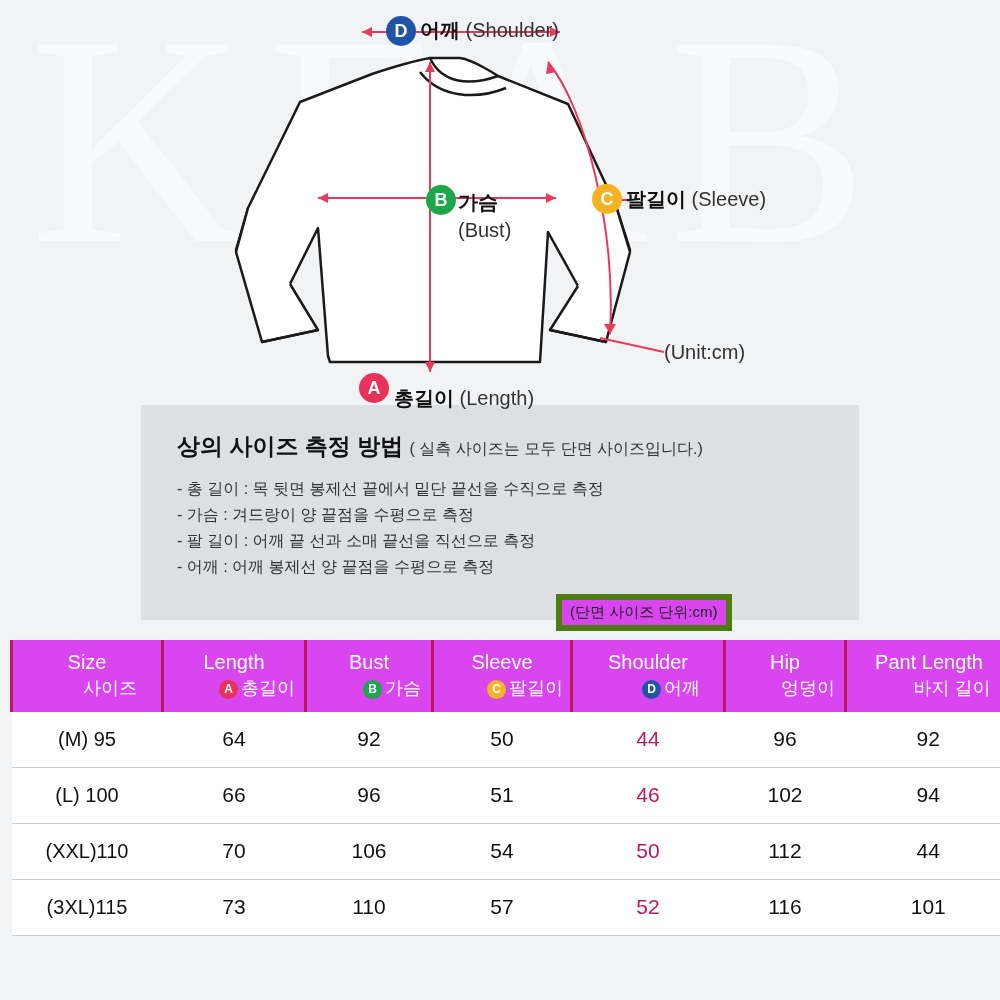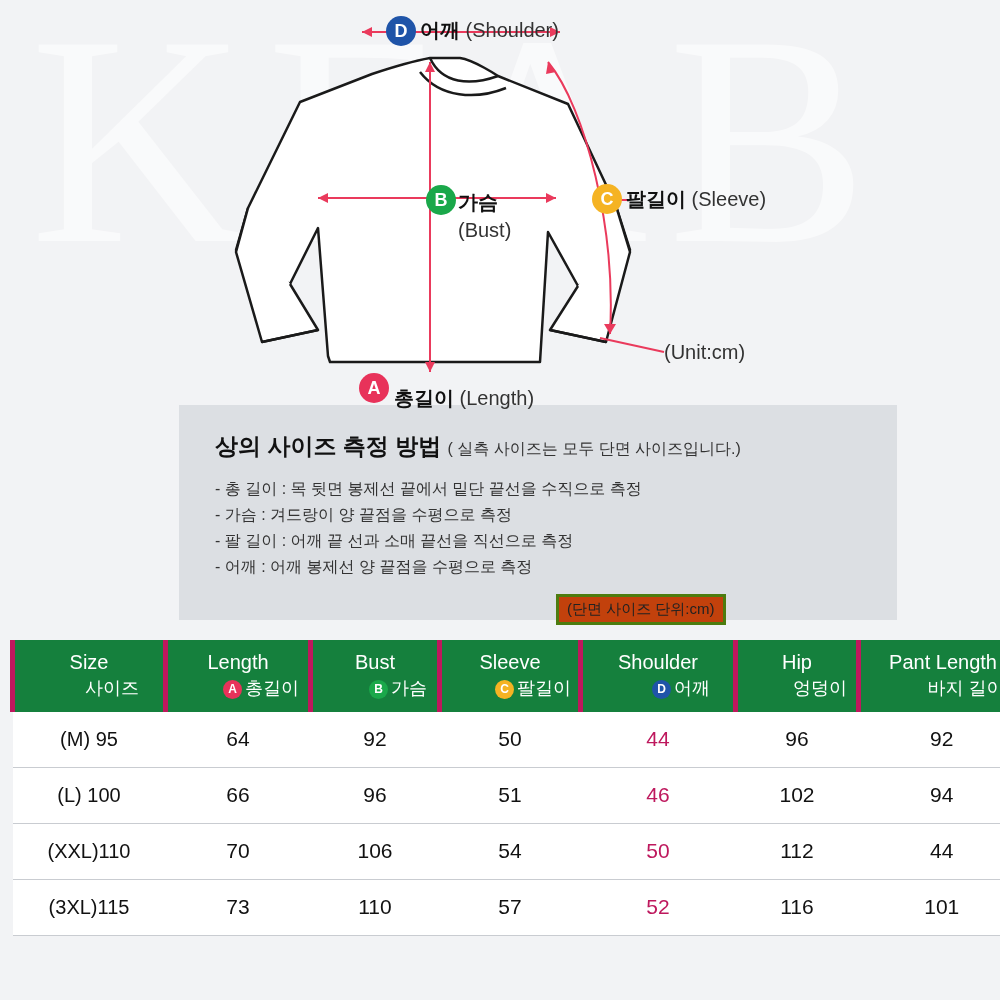--- a/index.html
+++ b/index.html
@@ -40,52 +40,51 @@
   .lbl{
     position:absolute;
     font-size:20px;color:#333;white-space:nowrap;z-index:5;
   }
   .lbl .ko{font-weight:bold;color:#111;}
 
   
   .info{
     position:absolute;left:141px;top:405px;width:718px;height:215px;
     background:#dcdfe3;
-    margin-left:38px;
   }
   .info h2{
     margin:0;padding:26px 0 0 36px;
     font-size:23px;color:#111;font-weight:bold;
   }
   .info h2 span.sub{
     font-size:16px;font-weight:normal;color:#333;
   }
   .info ul{
     margin:14px 0 0 0;padding:0 16px 0 36px;list-style:none;
   }
   .info li{
     font-size:16px;color:#333;line-height:26px;
   }
   .unitbox{
     position:absolute;left:556px;top:594px;
-    border:3px solid #4d7c0f;background:#c2410c;
+    border:6px solid #4d7c0f;background:#d946ef;
     font-size:15px;color:#222;padding:3px 8px;
   }
 
   
   table{
     position:absolute;left:10px;top:640px;width:980px;
     border-collapse:collapse;
     table-layout:fixed;
   }
   thead th{
-    background:#15803d;color:#fff;
+    background:#d946ef;color:#fff;
     font-weight:normal;
     padding:10px 0 12px 0;
-    border-left:5px solid #be185d;
+    border-left:3px solid #be185d;
     line-height:1.25;
   }
   thead th .en{font-size:20px;display:block;}
   thead th .ko{font-size:18px;display:block;margin-top:2px;margin-left:46px;}
   thead th .ko .badge{
     display:inline-block;width:19px;height:19px;border-radius:50%;
     font-size:12px;line-height:19px;text-align:center;color:#fff;
     vertical-align:1px;margin-right:3px;font-weight:bold;
   }
   .badge.a{background:#e8325a;}

